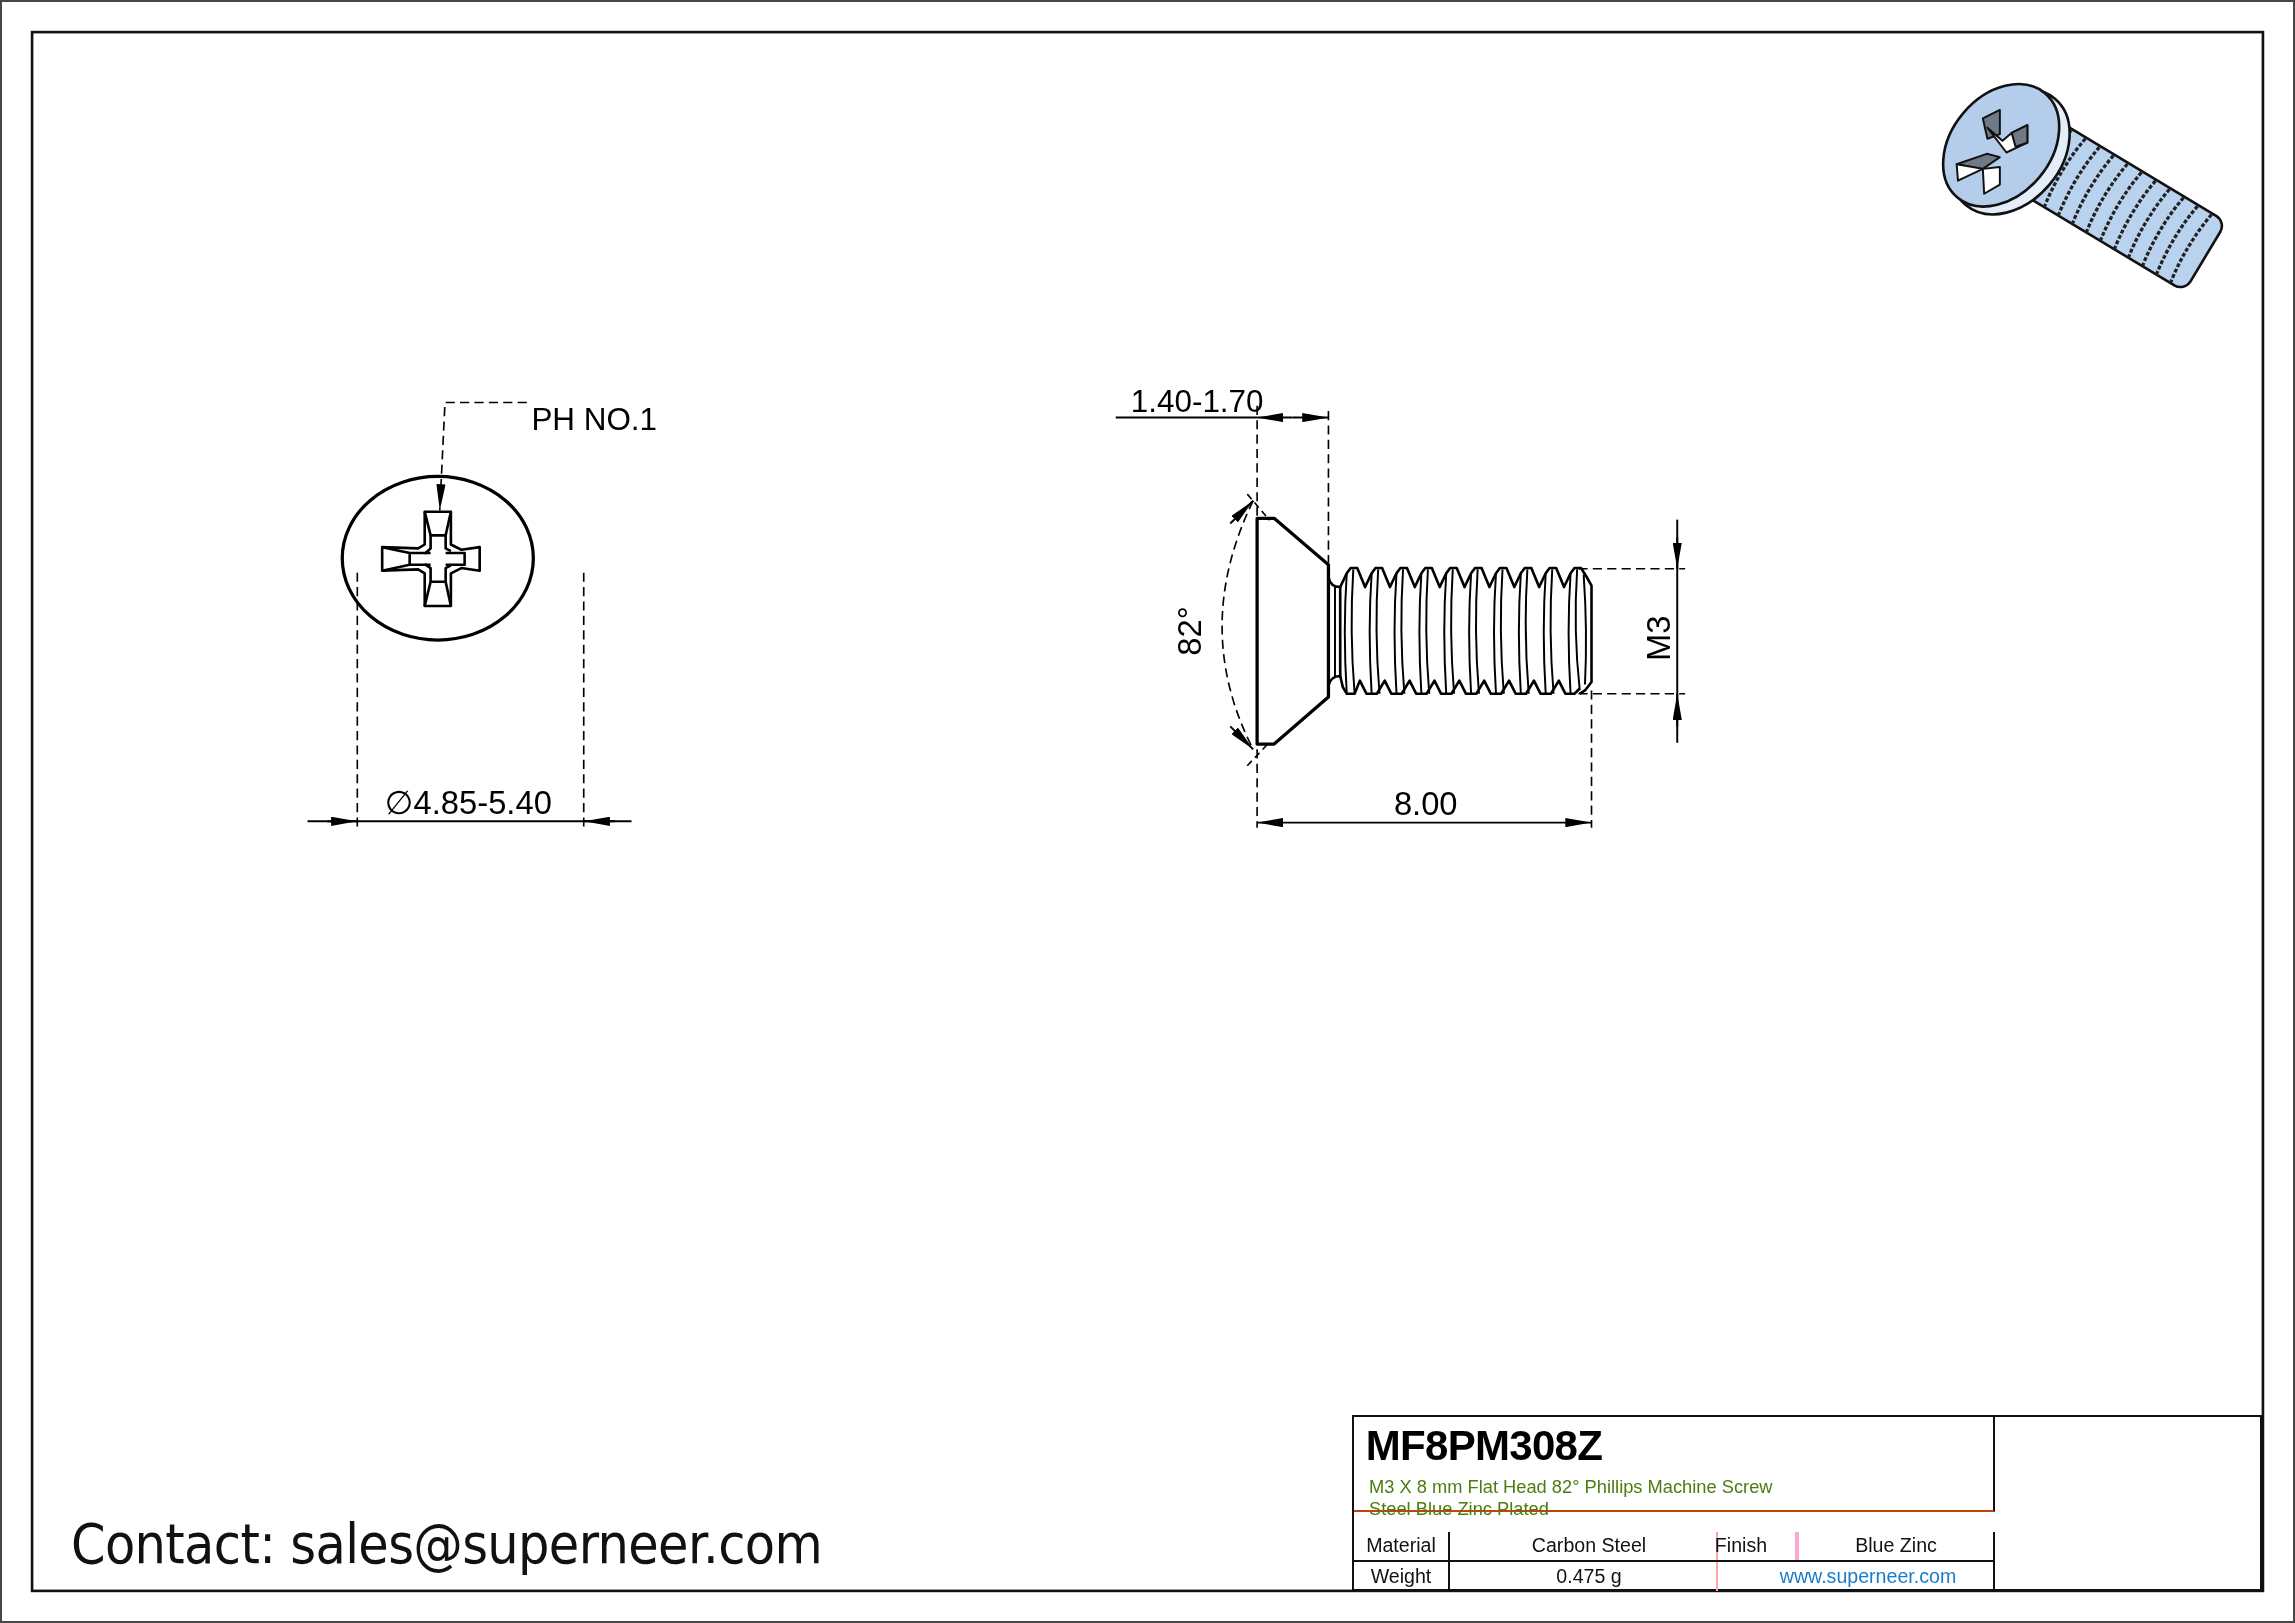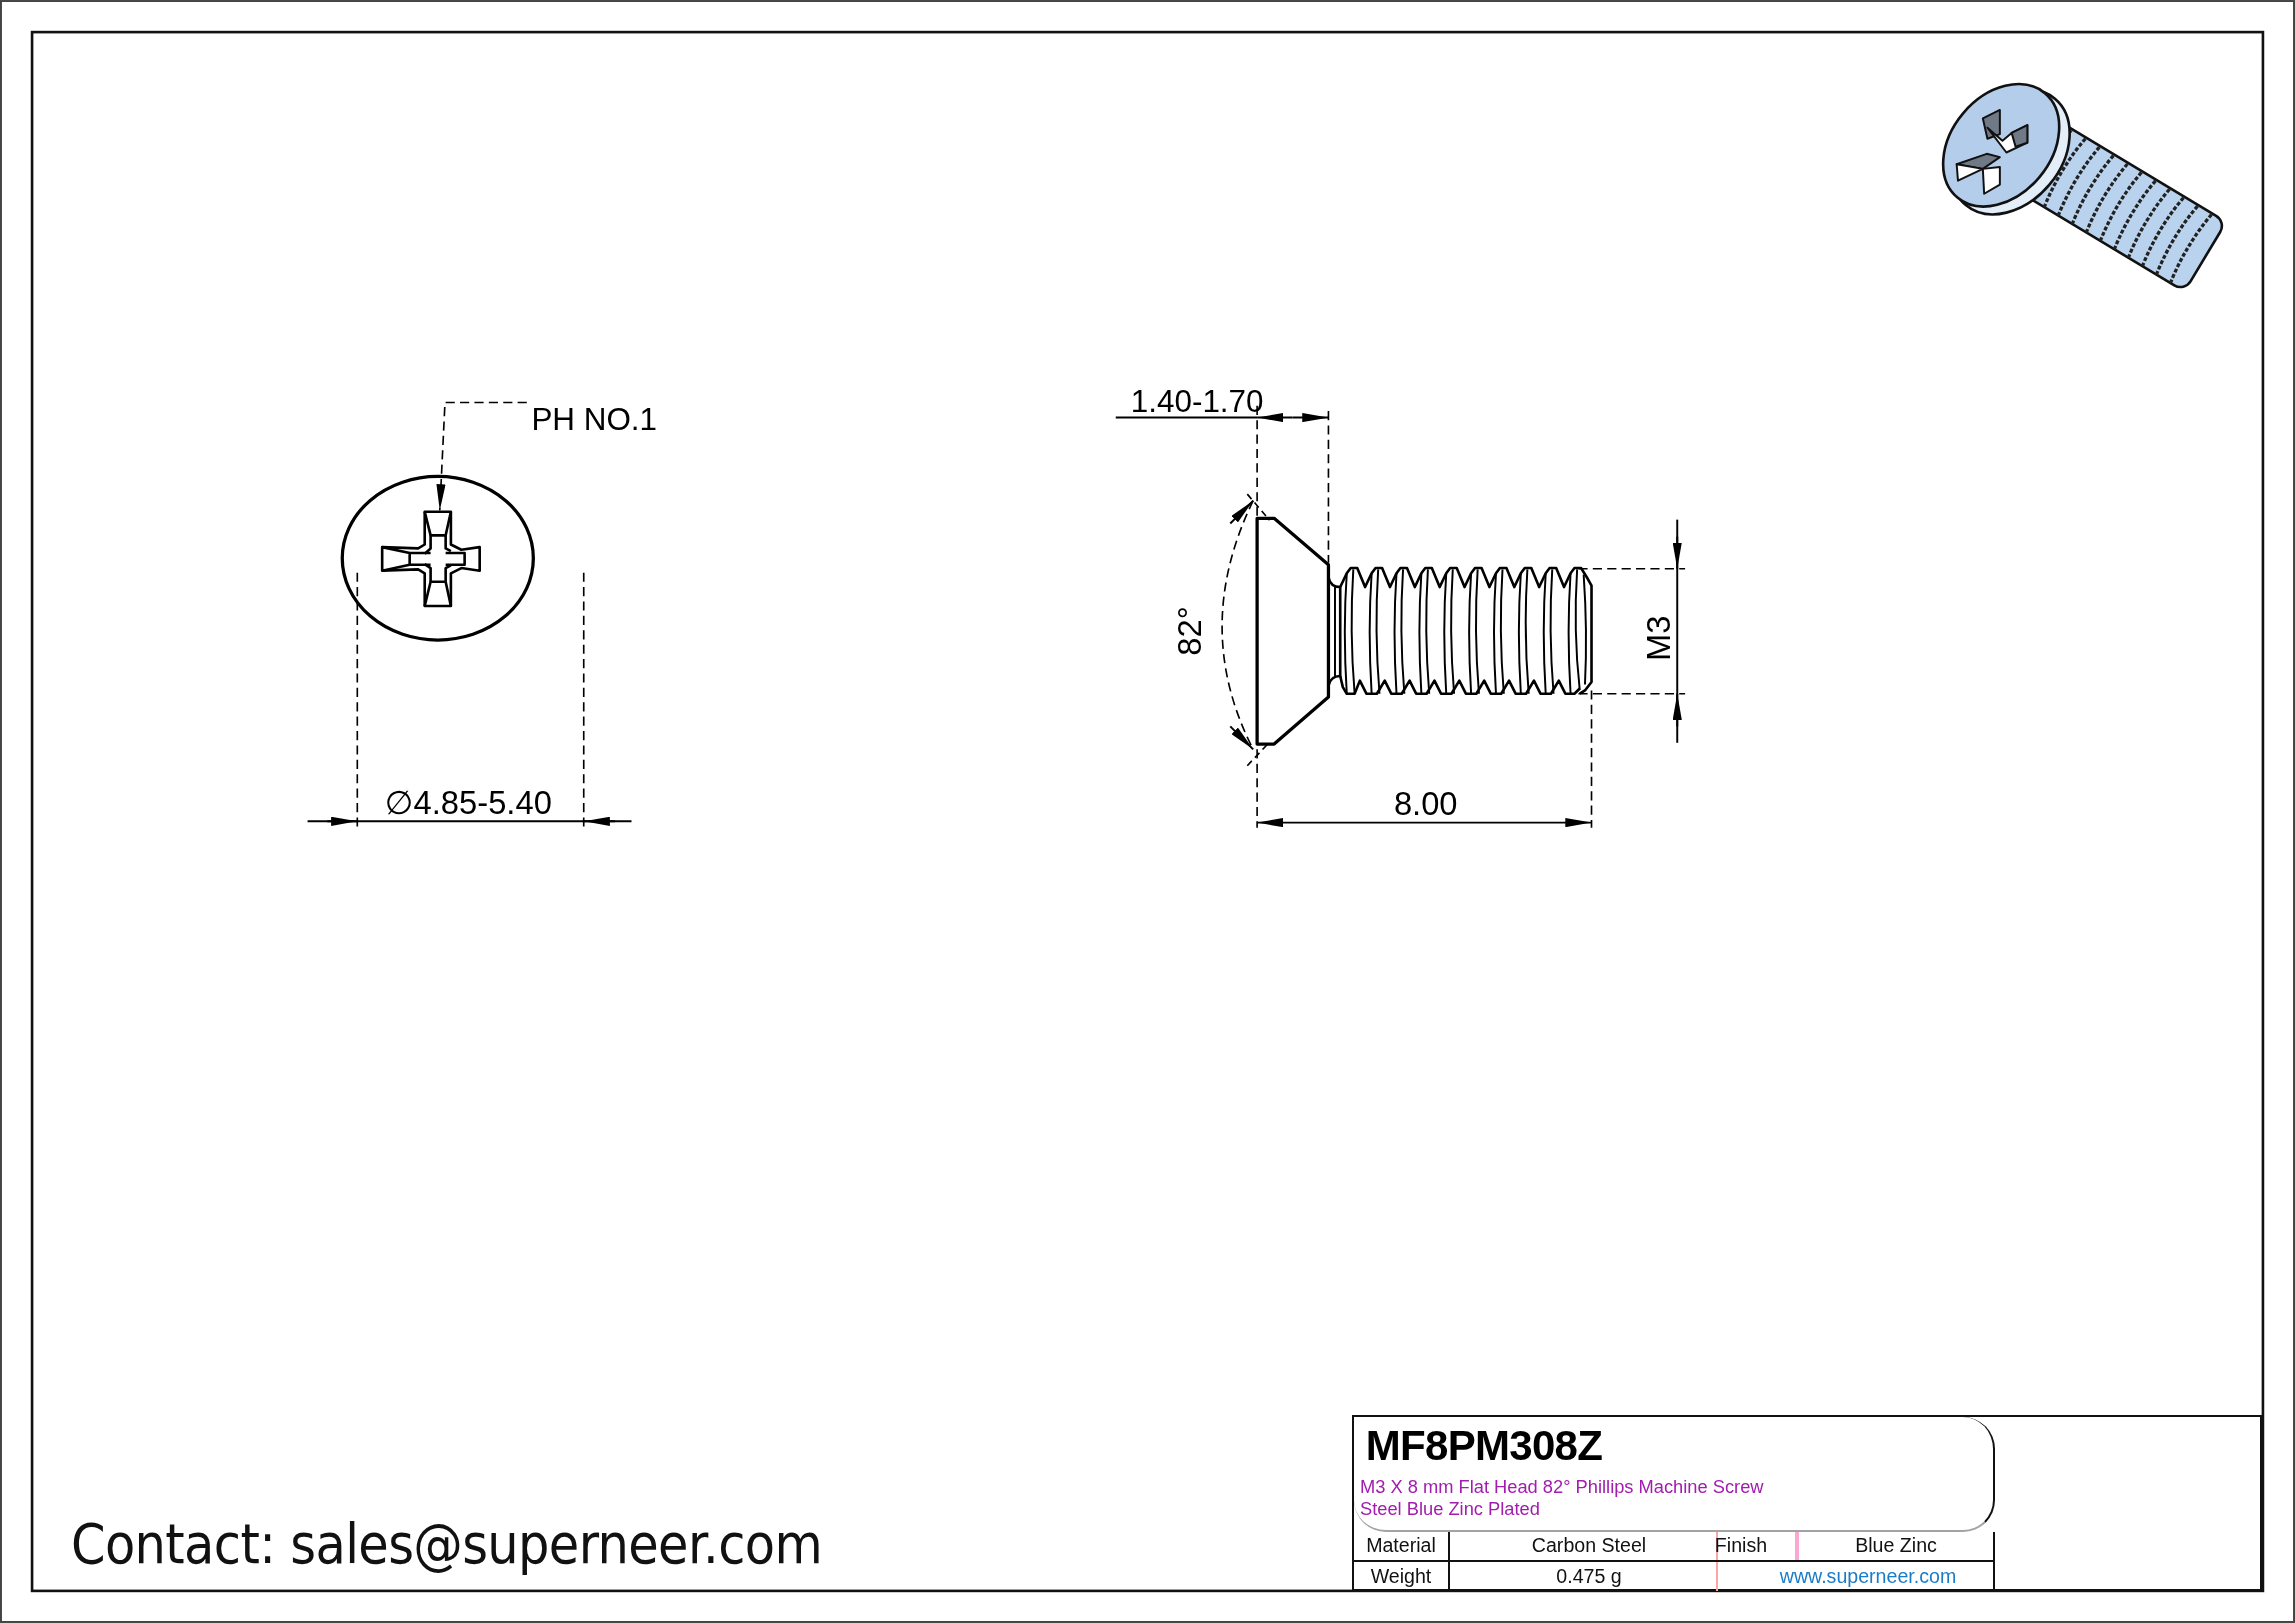--- a/index.html
+++ b/index.html
@@ -1,23 +1,23 @@
 <!DOCTYPE html>
 <html style="font-size:10.5px"><head>
 <meta charset="utf-8">
 <style>
   html, body { margin: 0; padding: 0; background: #ffffff; }
   body { width: 2295px; height: 1623px; position: relative; overflow: hidden; font-family: "Liberation Sans", sans-serif; }
   .sheet { position: absolute; left: 0; top: 0; width: 2295px; height: 1623px; }
   svg text { font-family: "Liberation Sans", sans-serif; }
   .contact { position: absolute; left: 71px; top: 1512px; font-family: "DejaVu Sans", sans-serif; font-size: 55px; color: #111; letter-spacing: -0.7px; white-space: nowrap; transform: scaleX(0.9); transform-origin: left top; }
   .tb { position: absolute; left: 1352px; top: 1415px; width: 910px; height: 176px; border: 2.6px solid #111; box-sizing: border-box; background: #fff; }
-  .tb-main { position: absolute; left: 0; top: 0; width: 641px; height: 115px; border-right: 2px solid #111; border-bottom: 2px solid #a3a3a3; box-sizing: border-box; border-radius: 32px; }
+  .tb-main { position: absolute; left: 0; top: 0; width: 641px; height: 95px; border-right: 2px solid #111; border-bottom: 2px solid #c2410c; box-sizing: border-box; }
   .part-no { position: absolute; left: 11.8px; top: 5.2px; font-size: 42px; font-weight: bold; color: #000; letter-spacing: -0.7px; }
-  .desc1, .desc2 { position: absolute; left: 6px; font-size: 18.3px; color: #a21caf; white-space: nowrap; }
+  .desc1, .desc2 { position: absolute; left: 15px; font-size: 18.3px; color: #4d7c0f; white-space: nowrap; }
   .desc1 { top: 59px; }
   .desc2 { top: 81px; }
   .tb-row { position: absolute; left: 0; width: 641px; border-right: 2px solid #111; box-sizing: border-box; }
   .tb-row1 { top: 115px; height: 29.5px; border-bottom: 2px solid #111; }
   .tb-row2 { top: 145px; height: 29px; }
   .cell { position: absolute; top: 0; height: 100%; display: flex; align-items: center; justify-content: center; font-size: 19.6px; color: #111; box-sizing: border-box; white-space: nowrap; }
   .c-lbl1 { left: 0; width: 96px; border-right: 2px solid #111; }
   .c-val1 { left: 108px; width: 256px; border-right: 2px solid #fca5a5; }
   .c-lbl2 { left: 333px; width: 112px; border-right: 4px solid #f9a8d4; }
   .c-val2 { left: 433px; width: 218px; }

